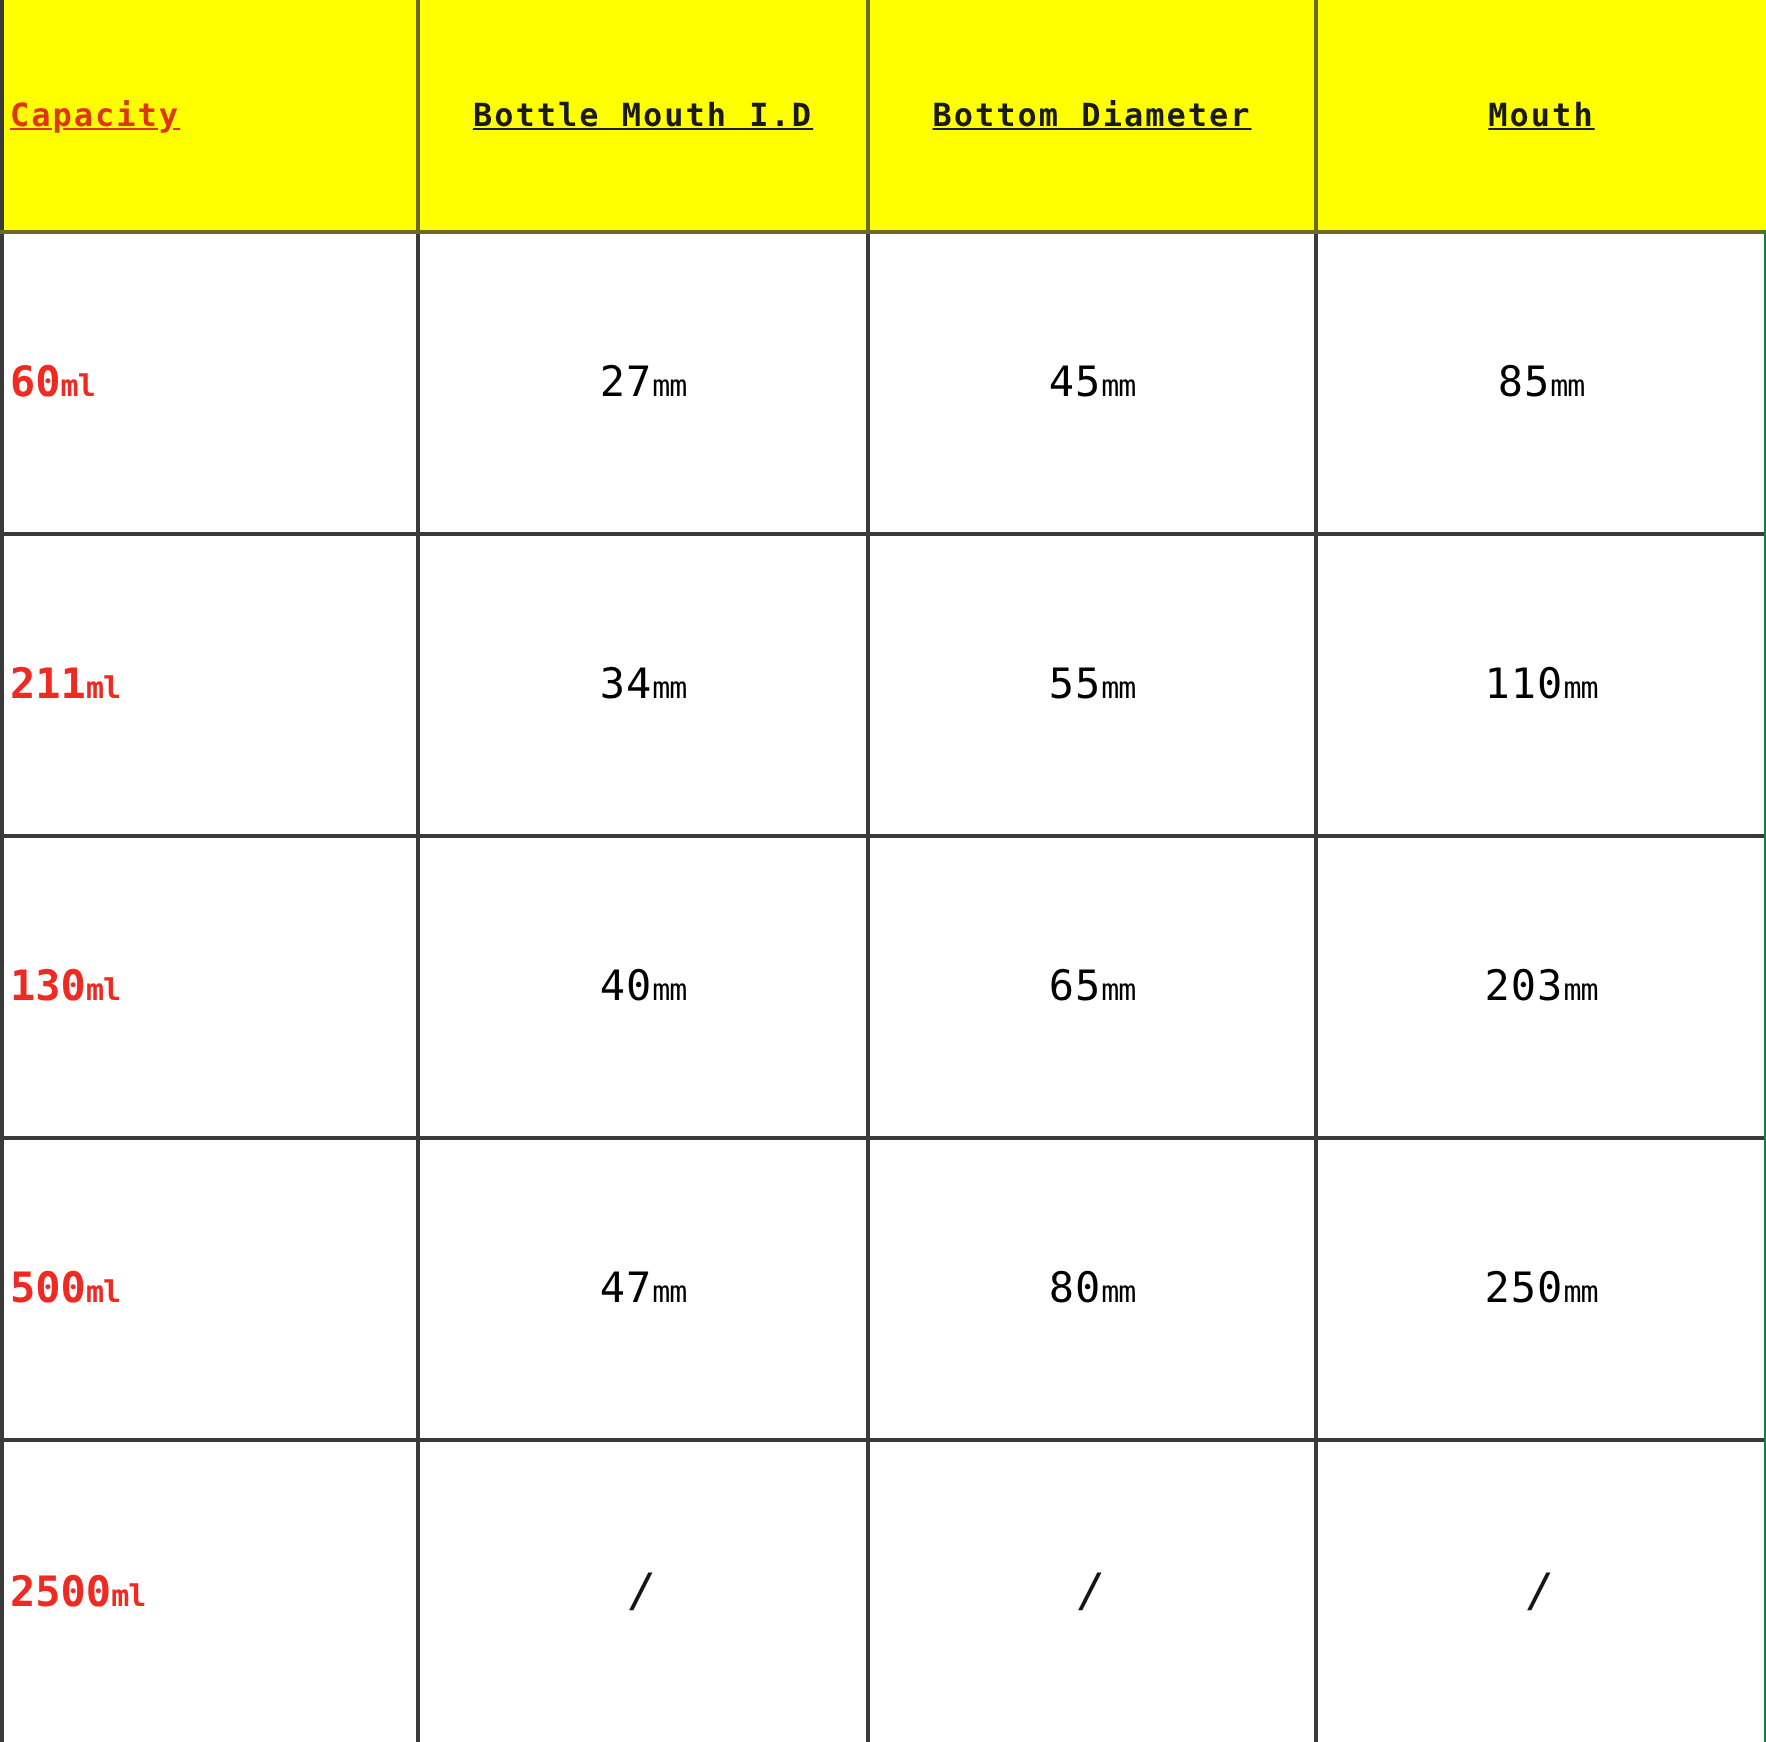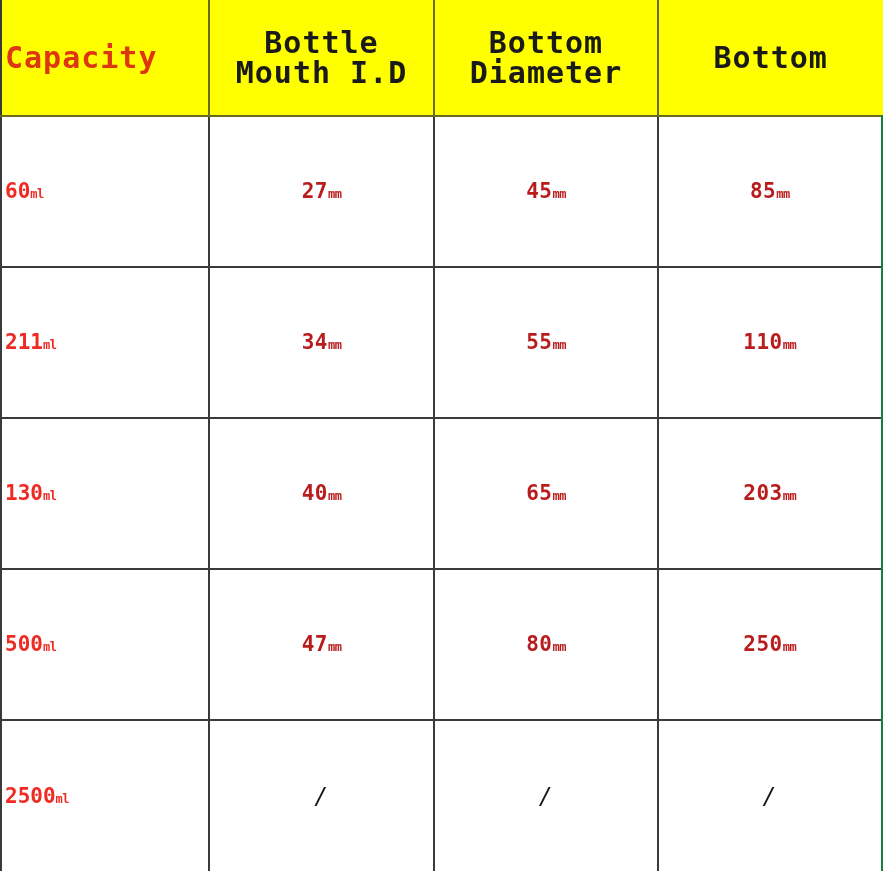--- a/index.html
+++ b/index.html
@@ -49,62 +49,63 @@
     border-right: 2px solid #6b6b20;
   }
   .spec-table thead th:first-child {
     border-left: 2px solid #3a3a3a;
   }
   .spec-table thead th:last-child {
     border-right: 3px solid #d8d8a0;
   }
 
   .hdr-text {
-    font-size: 30px;
+    font-size: 16px;
     font-weight: bold;
     letter-spacing: 1px;
     color: #1a1a1a;
     text-align: center;
     display: block;
     line-height: 1;
+    text-decoration: underline;
   }
   .hdr-text.capacity {
     color: #dd3611;
     text-align: left;
     padding-left: 3px;
   }
 
   
   .spec-table tbody tr { height: 126px; }
   .spec-table tbody tr:last-child td { border-bottom: none; }
-  .spec-table tbody td:last-child { border-right: 7px solid #15803d; }
+  .spec-table tbody td:last-child { border-right: 4px solid #15803d; }
 
   .cap-cell {
     font-size: 21px;
     font-weight: bold;
     color: #ee2a22;
     text-align: left;
     padding-left: 3px;
     line-height: 1;
     display: block;
   }
 
   .val-cell {
     font-size: 21px;
-    font-weight: bold;
-    color: #b91c1c;
+    font-weight: normal;
+    color: #000000;
     text-align: center;
     line-height: 1;
     display: block;
     letter-spacing: 0.5px;
   }
 
   
   .unit {
-    font-size: 12px;
+    font-size: 15px;
     letter-spacing: -0.5px;
   }
 
   .slash {
     font-size: 23px;
     font-weight: normal;
     font-style: italic;
     color: #161616;
   }
 </style>
@@ -124,21 +125,21 @@
       <th>
         <span class="hdr-text capacity">Capacity</span>
       </th>
       <th>
         <span class="hdr-text">Bottle Mouth I.D</span>
       </th>
       <th>
         <span class="hdr-text">Bottom Diameter</span>
       </th>
       <th>
-        <span class="hdr-text">Bottom</span>
+        <span class="hdr-text">Mouth</span>
       </th>
     </tr>
   </thead>
 
   <tbody>
 
     <tr>
       <td>
         <span class="cap-cell"><span>60</span><span class="unit">ml</span></span>
       </td>

